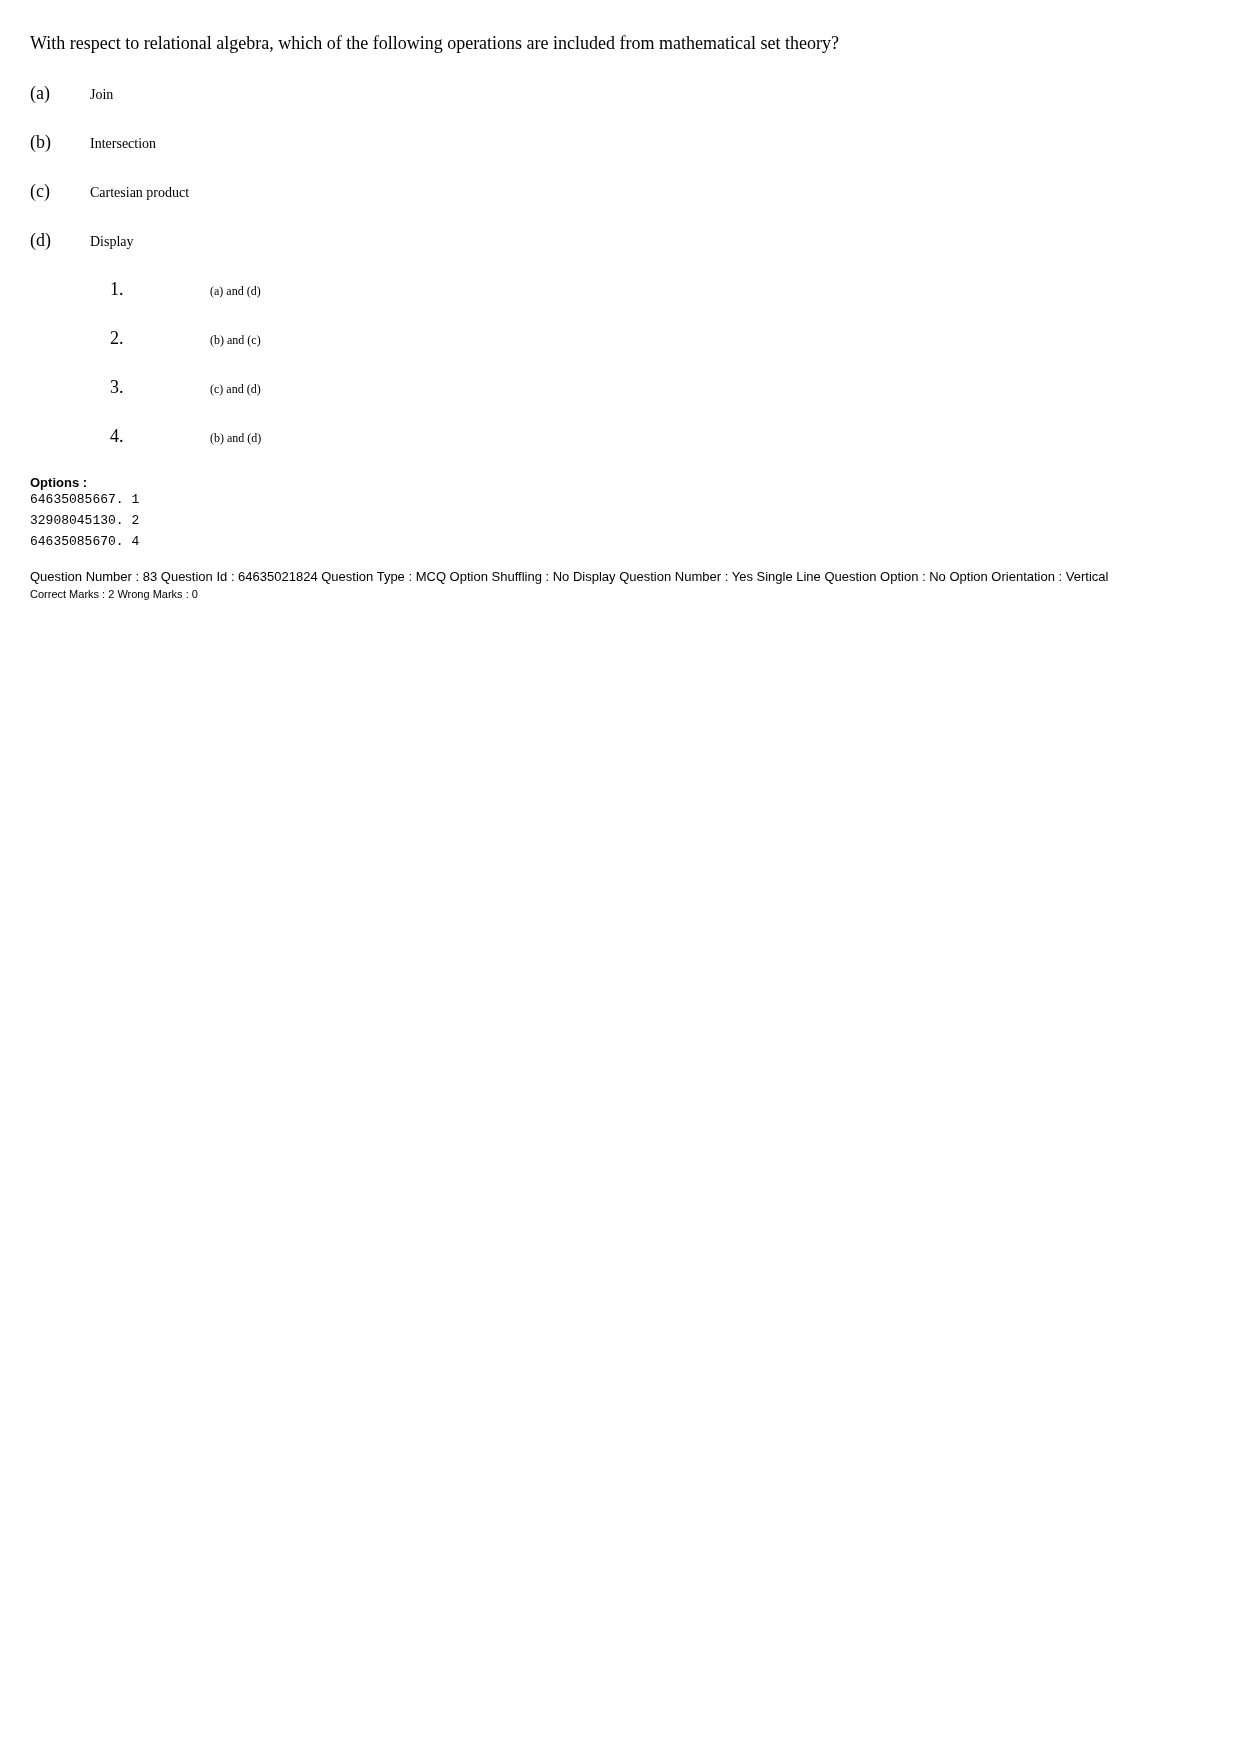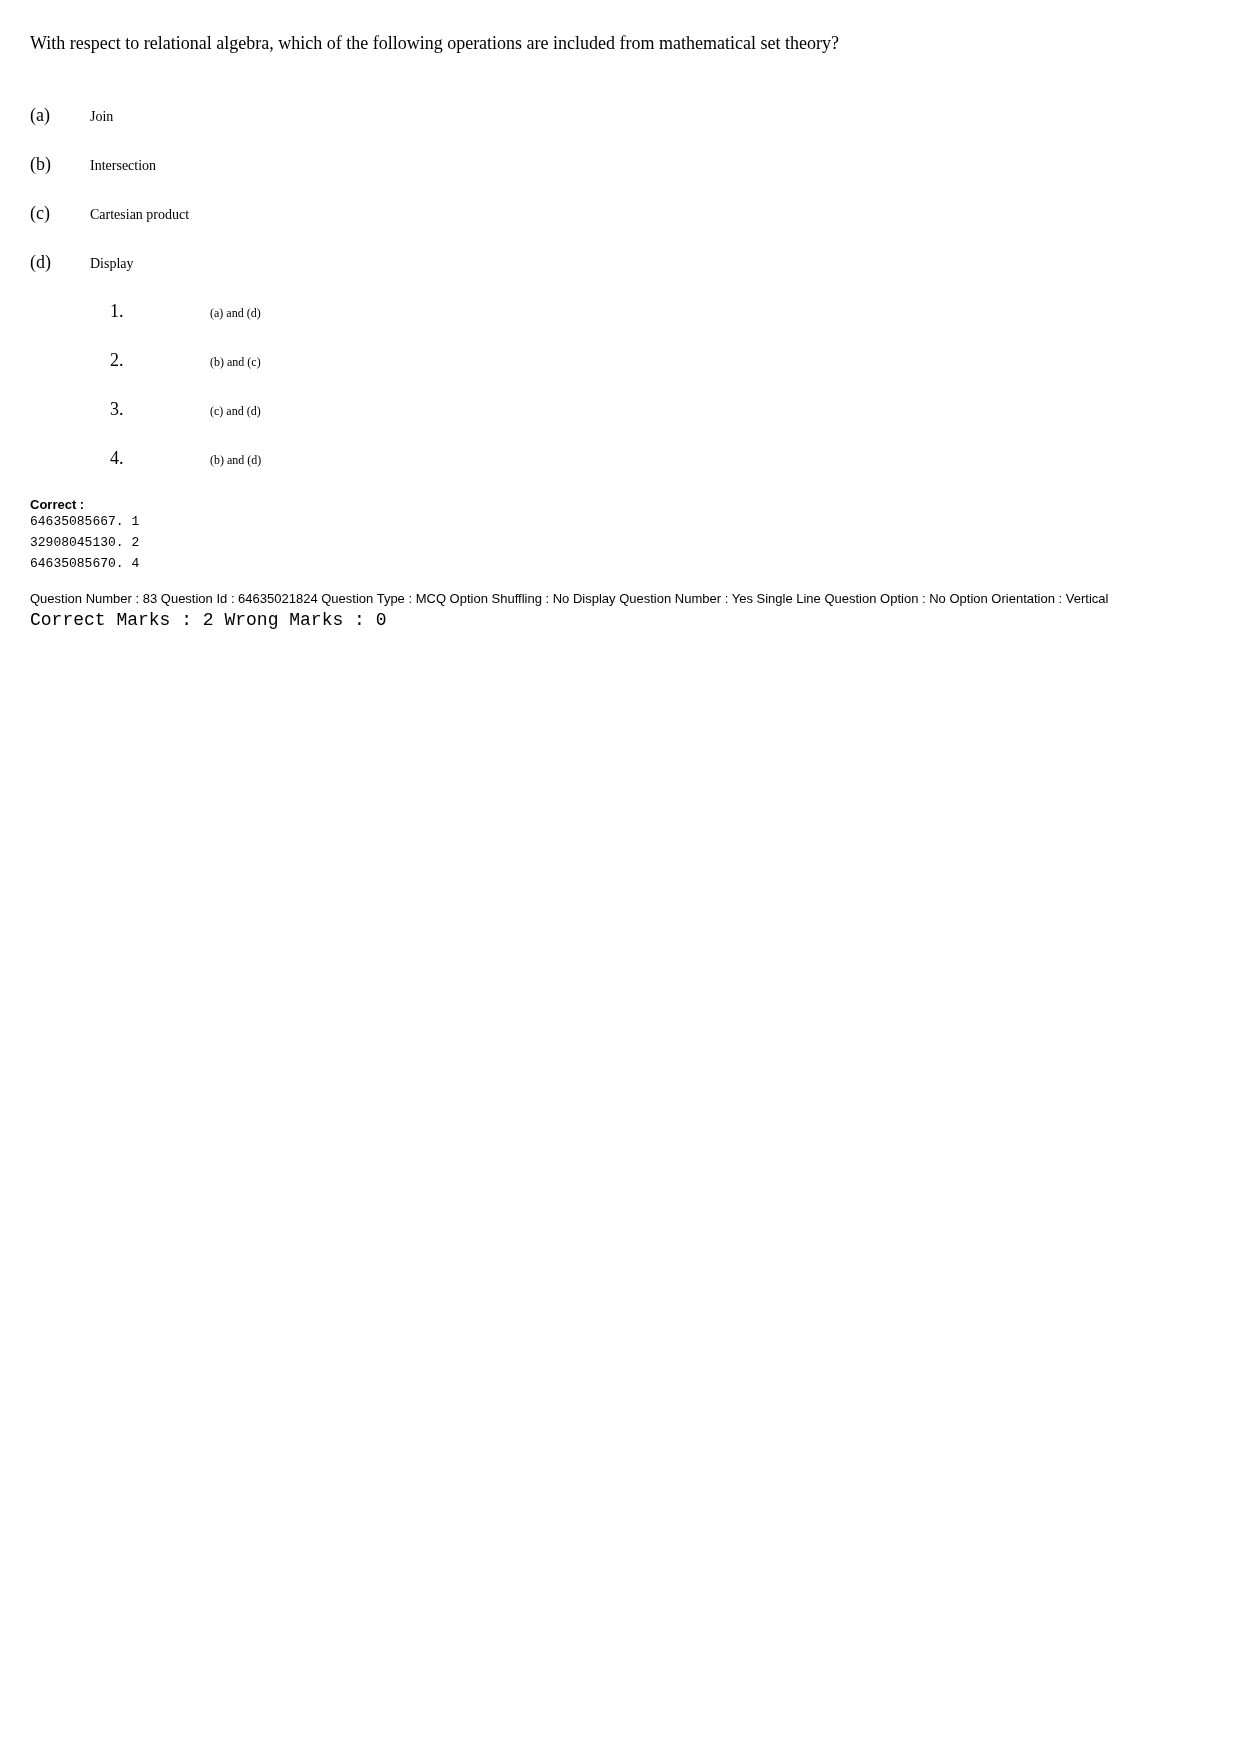--- a/index.html
+++ b/index.html
@@ -12,21 +12,21 @@
       font-family: Georgia, 'Times New Roman', serif;
       font-size: 18px;
       color: #000000;
       width: 1240px;
       min-height: 1754px;
       padding: 30px 30px 30px 30px;
     }
     .question-text {
       font-size: 18px;
       line-height: 1.5;
-      margin-bottom: 48px;
+      margin-bottom: 26px;
     }
     .options-list {
       list-style: none;
       margin-bottom: 20px;
     }
     .option-item {
       display: flex;
       align-items: baseline;
       margin-bottom: 28px;
     }
@@ -70,22 +70,22 @@
       font-family: Liberation Mono, monospace;
       line-height: 1.6;
     }
     .question-meta {
       margin-top: 14px;
       font-size: 13px;
       font-family: Arial, sans-serif;
       line-height: 1.7;
     }
     .marks-info {
-      font-size: 18px;
-      font-family: Liberation Mono, monospace;
+      font-size: 11px;
+      font-family: Liberation Sans, sans-serif;
     }
   </style>
 </head>
 <body>
 
 <p class="question-text">With respect to relational algebra, which of the following operations are included from mathematical set theory?</p>
 
 <ul class="options-list">
   <li class="option-item">
     <span class="option-label">(a)</span>
@@ -118,21 +118,21 @@
     <span class="sub-option-number">3.</span>
     <span class="sub-option-text">(c) and (d)</span>
   </li>
   <li class="sub-option-item">
     <span class="sub-option-number">4.</span>
     <span class="sub-option-text">(b) and (d)</span>
   </li>
 </ul>
 
 <div class="meta-section">
-  <span class="options-label">Correct :</span>
+  <span class="options-label">Options :</span>
   <div>
     <div class="option-code">64635085667. 1</div>
     <div class="option-code">32908045130. 2</div>
     <div class="option-code">64635085670. 4</div>
   </div>
   <div class="question-meta">Question Number : 83  Question Id : 64635021824  Question Type : MCQ  Option Shuffling : No  Display Question Number : Yes  Single Line Question Option : No  Option Orientation : Vertical</div>
   <div class="marks-info">Correct Marks : 2  Wrong Marks : 0</div>
 </div>
 
 </body></html>

